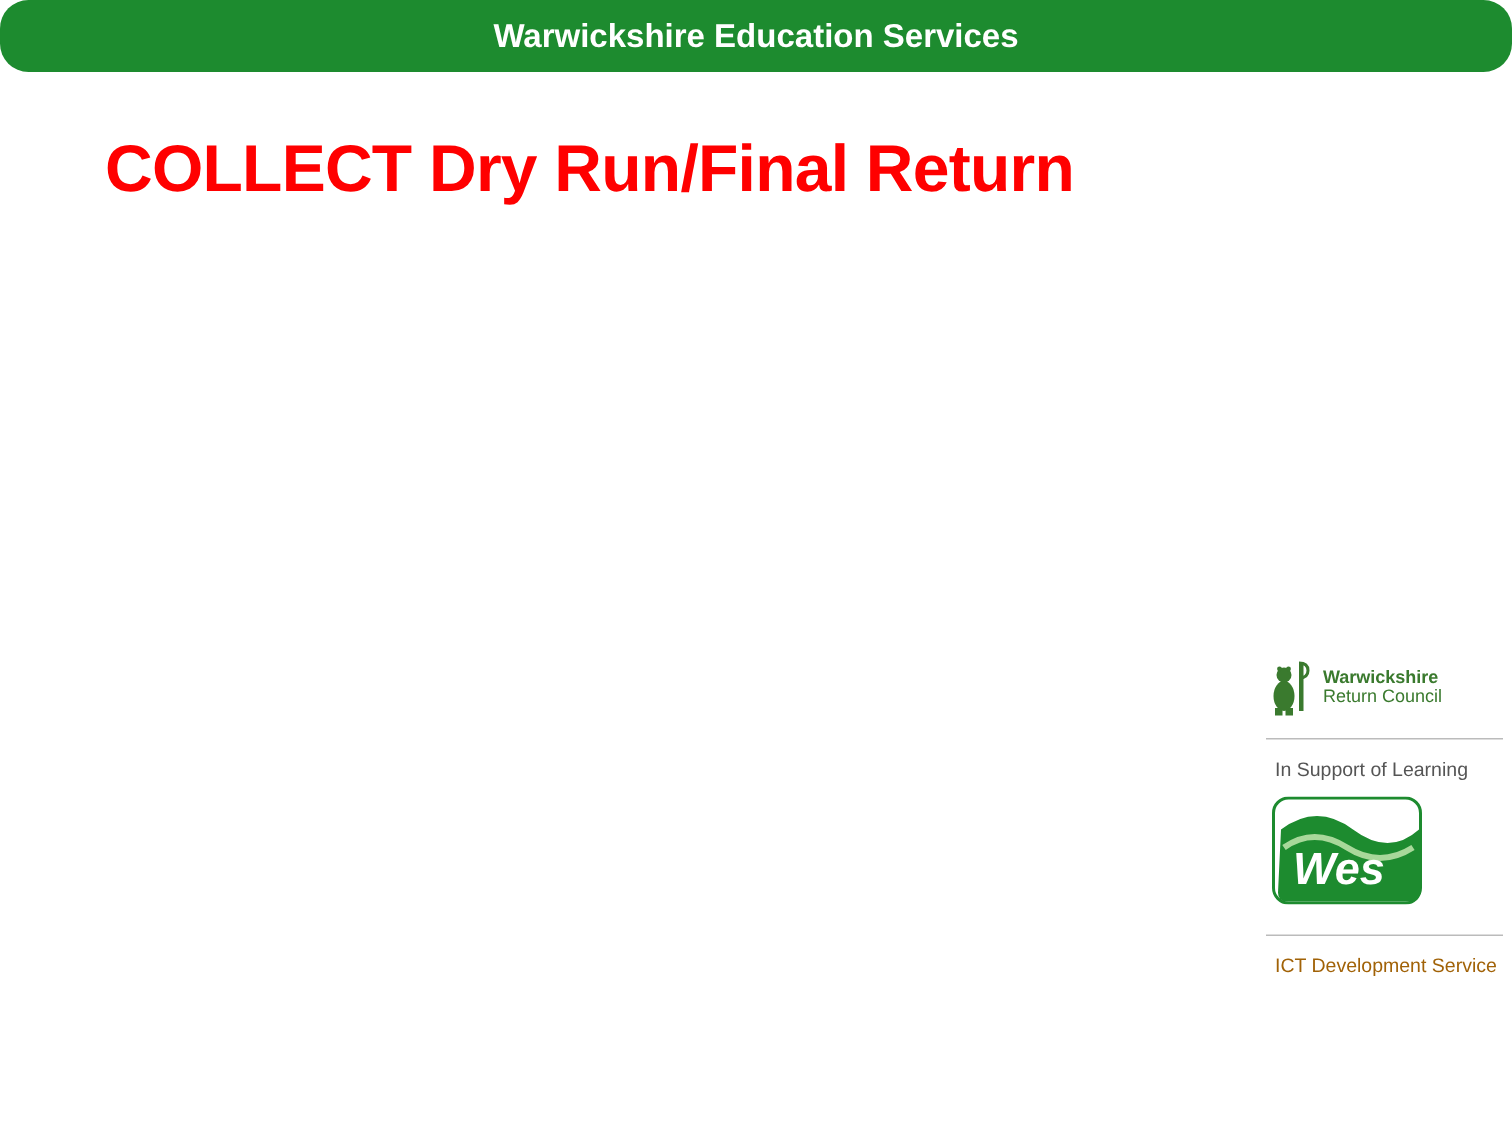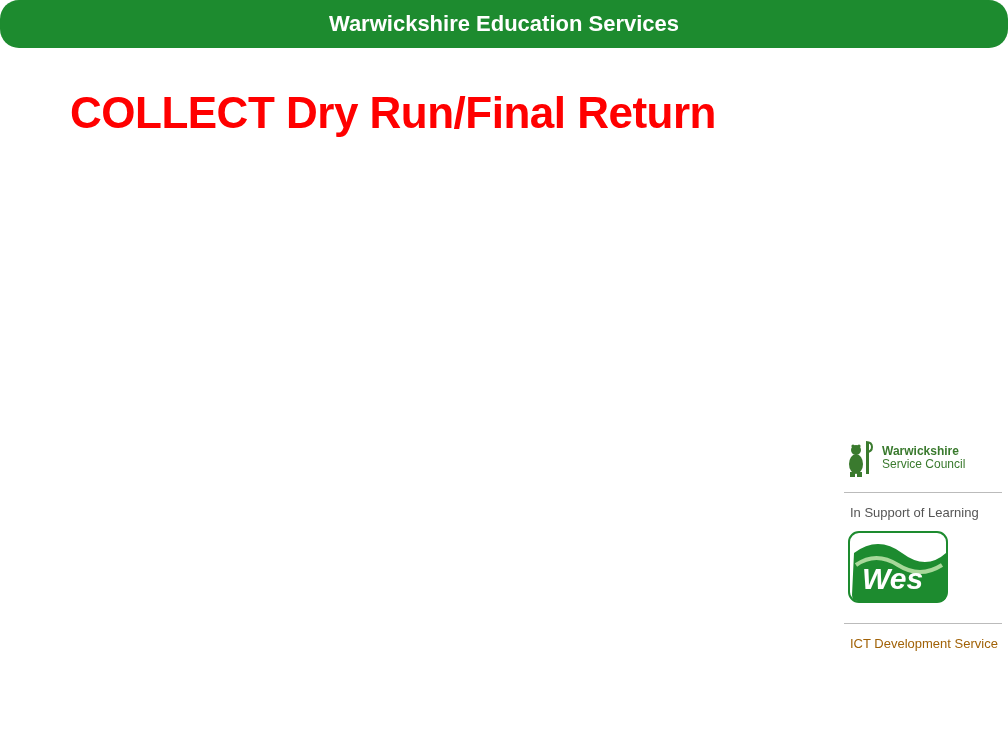--- a/index.html
+++ b/index.html
@@ -146,21 +146,21 @@
           <ellipse cx="12" cy="28" rx="7" ry="10" fill="#3a7a2e"></ellipse>
           <circle cx="12" cy="14" r="5" fill="#3a7a2e"></circle>
           <circle cx="9" cy="10" r="1.6" fill="#3a7a2e"></circle>
           <circle cx="15" cy="10" r="1.6" fill="#3a7a2e"></circle>
           <rect x="6" y="36" width="5" height="5" fill="#3a7a2e"></rect>
           <rect x="13" y="36" width="5" height="5" fill="#3a7a2e"></rect>
         </svg>
       </span>
       <span class="wcc-text">
         <span class="bold">Warwickshire</span>
-        <span>Service Council</span>
+        <span>Return Council</span>
       </span>
     </div>
 
     <div class="hr-thin"></div>
 
     <div class="support-text">In Support of Learning</div>
 
     <div class="wes-box">
       <svg viewBox="0 0 100 72" width="100" height="72">
         <rect x="1" y="1" width="98" height="70" rx="10" ry="10" fill="#ffffff" stroke="#1d8b2f" stroke-width="2"></rect>

